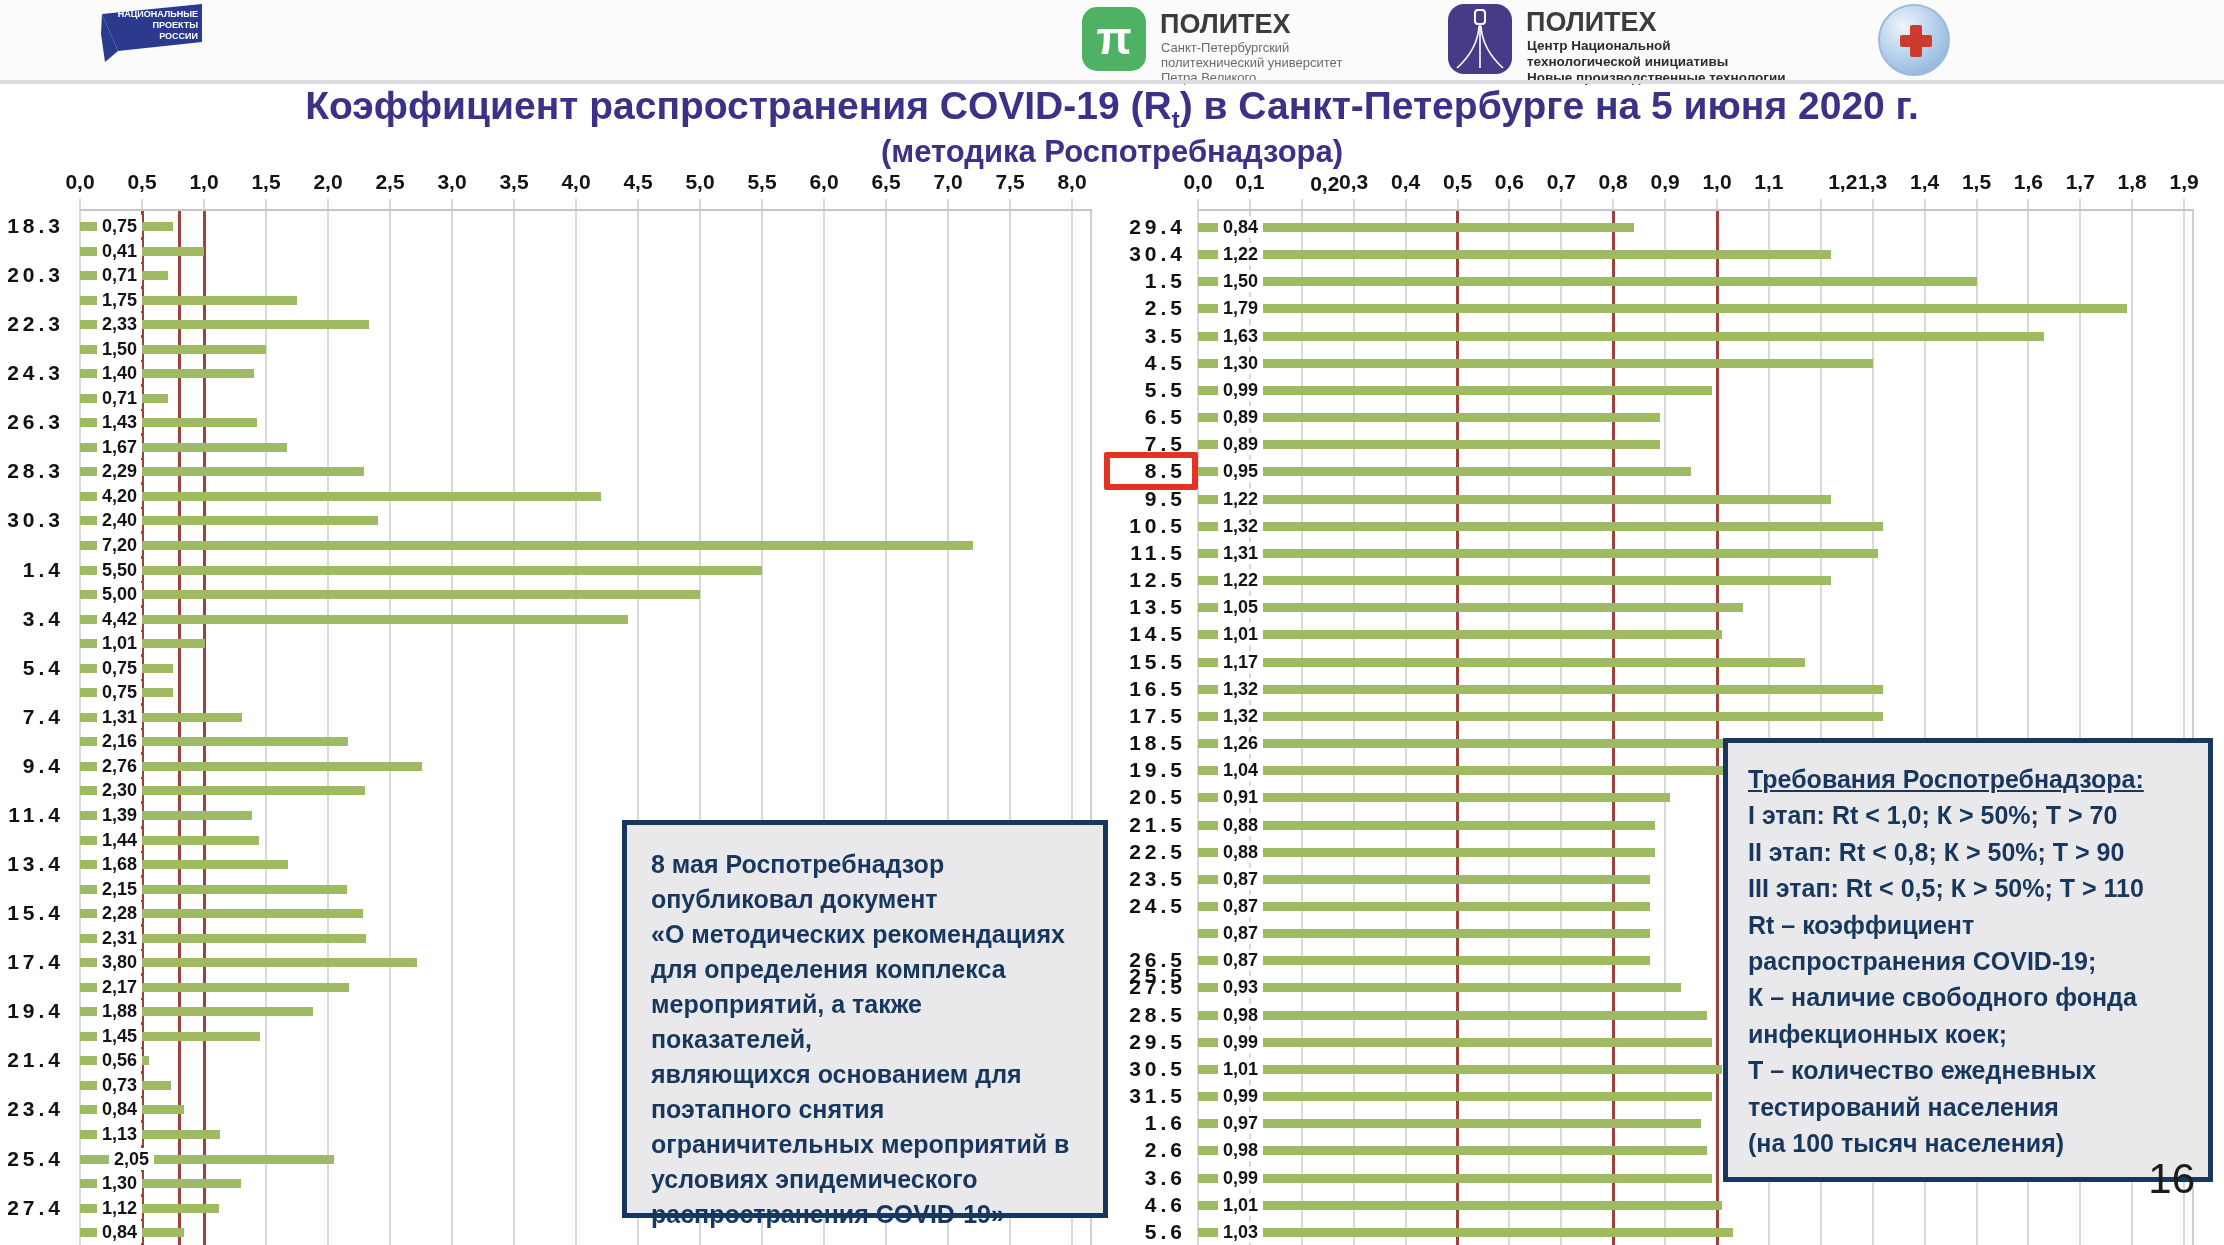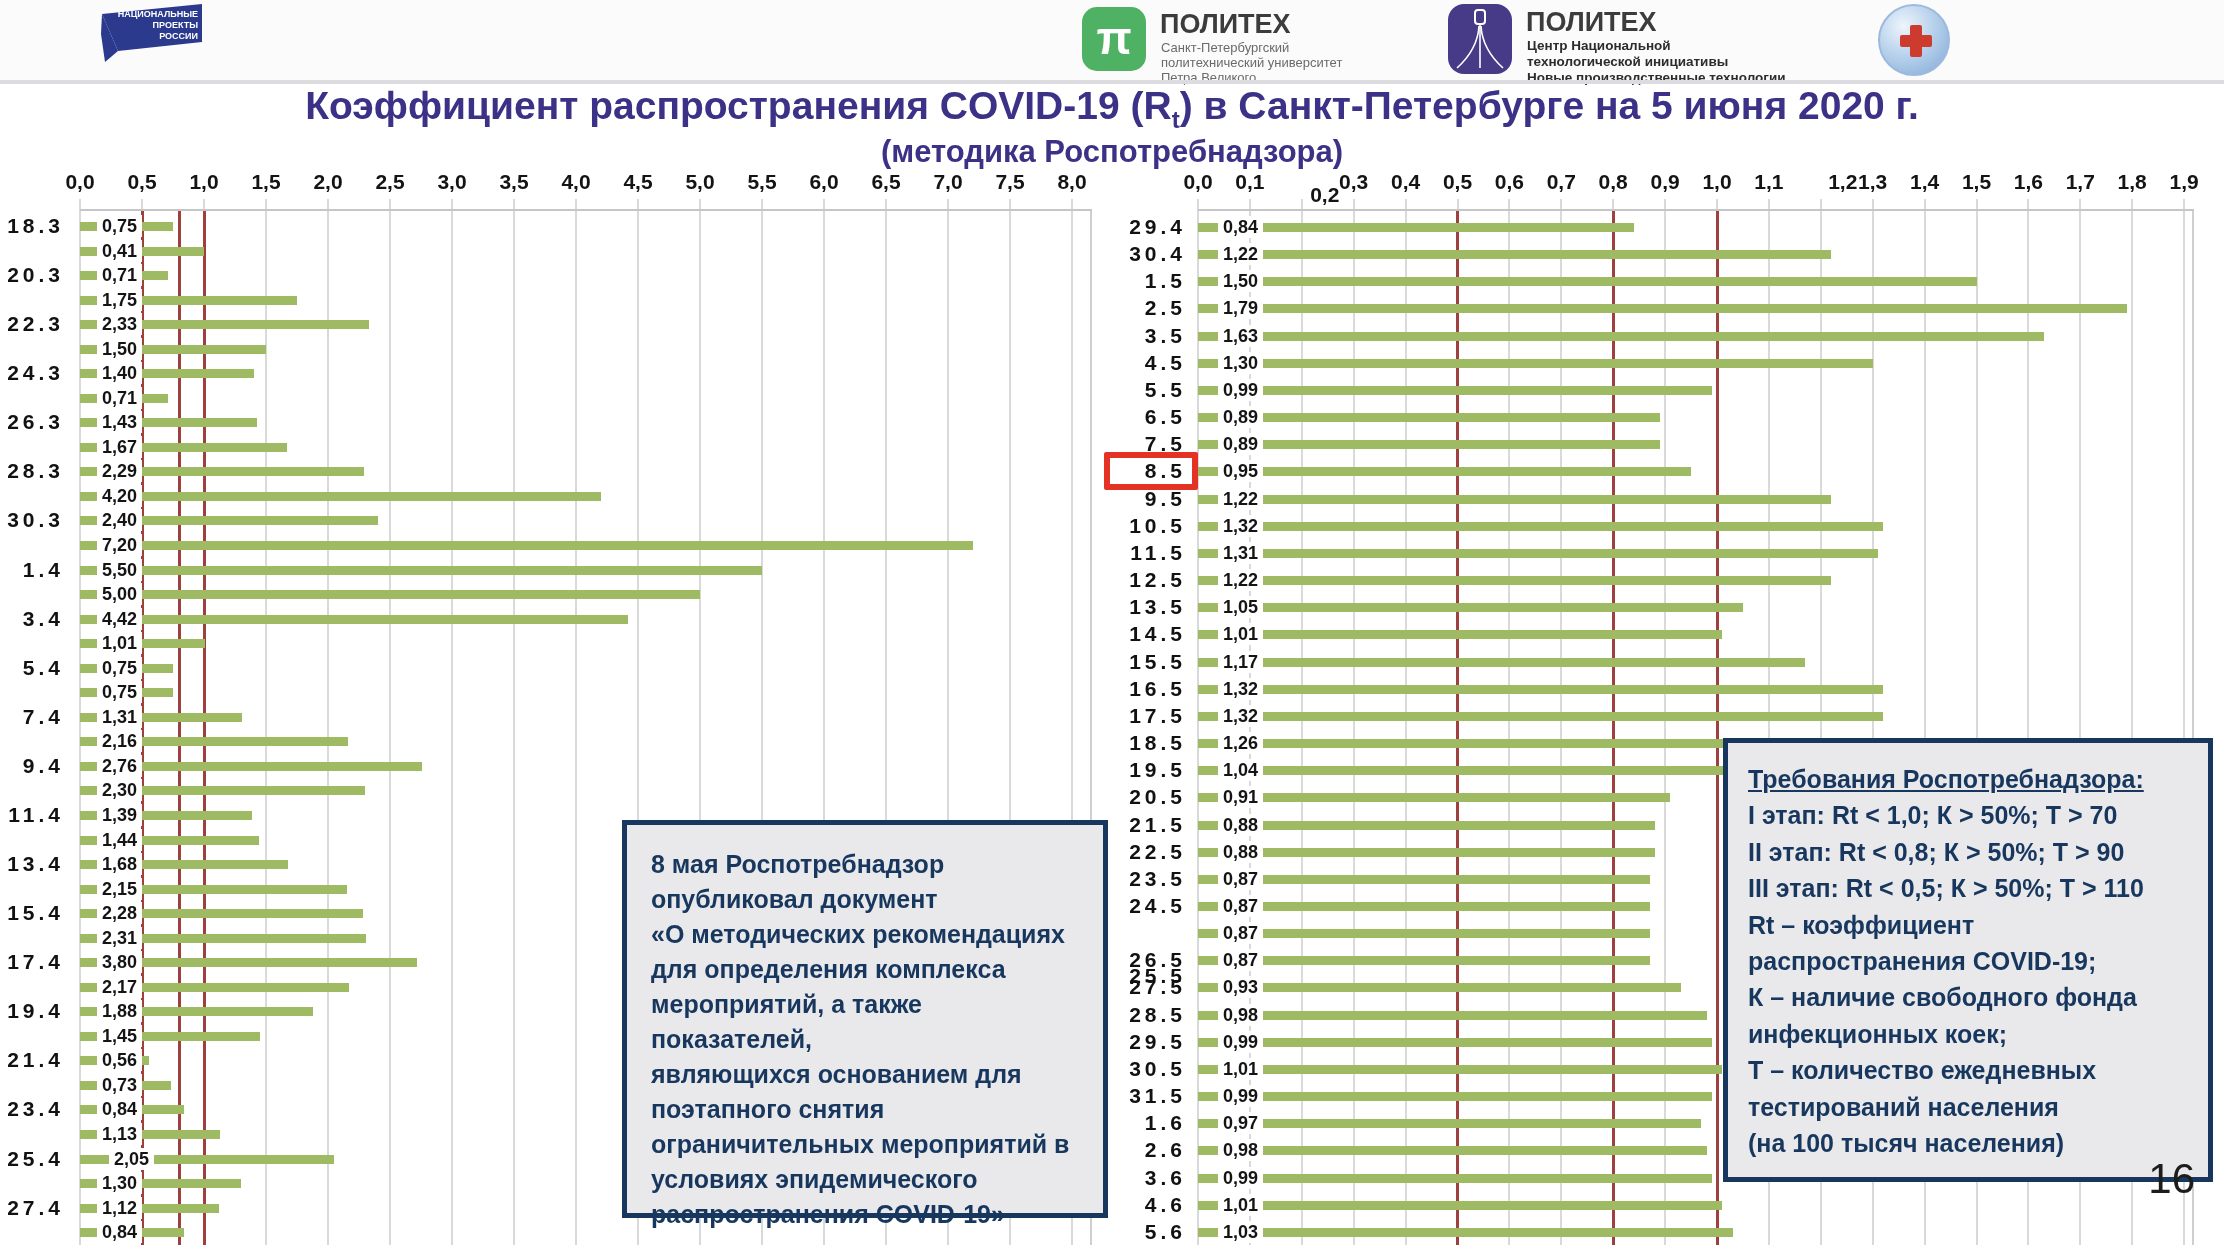--- a/index.html
+++ b/index.html
@@ -230,21 +230,21 @@
     <div class="abs date-label" style="left: 0px; top: 1195.6px; width: 64px;">27.4</div>
     <div class="abs hbar" style="left: 80px; top: 1203.6px; width: 138.88px; background: rgb(158, 187, 99);"></div>
     <div class="abs val-label" style="left: 97px; top: 1196.6px;">1,12</div>
     <div class="abs hbar" style="left: 80px; top: 1228.14px; width: 104.16px; background: rgb(158, 187, 99);"></div>
     <div class="abs val-label" style="left: 97px; top: 1221.14px;">0,84</div>
     <div class="abs gridline" style="left: 1197px; top: 199px; height: 1046px;"></div>
     <div class="abs tick-label" style="left: 1158px; top: 170px; width: 80px;">0,0</div>
     <div class="abs gridline" style="left: 1248.9px; top: 199px; height: 1046px;"></div>
     <div class="abs tick-label" style="left: 1209.9px; top: 170px; width: 80px;">0,1</div>
     <div class="abs gridline" style="left: 1300.8px; top: 199px; height: 1046px;"></div>
-    <div class="abs tick-label" style="left: 1261.8px; top: 183px; width: 76px; padding-left: 25px;">0,2</div>
+    <div class="abs tick-label" style="left: 1261.8px; top: 172px; width: 76px; padding-left: 25px;">0,2</div>
     <div class="abs gridline" style="left: 1352.7px; top: 199px; height: 1046px;"></div>
     <div class="abs tick-label" style="left: 1313.7px; top: 170px; width: 80px;">0,3</div>
     <div class="abs gridline" style="left: 1404.6px; top: 199px; height: 1046px;"></div>
     <div class="abs tick-label" style="left: 1365.6px; top: 170px; width: 80px;">0,4</div>
     <div class="abs gridline" style="left: 1456.5px; top: 199px; height: 1046px;"></div>
     <div class="abs tick-label" style="left: 1417.5px; top: 170px; width: 80px;">0,5</div>
     <div class="abs gridline" style="left: 1508.4px; top: 199px; height: 1046px;"></div>
     <div class="abs tick-label" style="left: 1469.4px; top: 170px; width: 80px;">0,6</div>
     <div class="abs gridline" style="left: 1560.3px; top: 199px; height: 1046px;"></div>
     <div class="abs tick-label" style="left: 1521.3px; top: 170px; width: 80px;">0,7</div>

